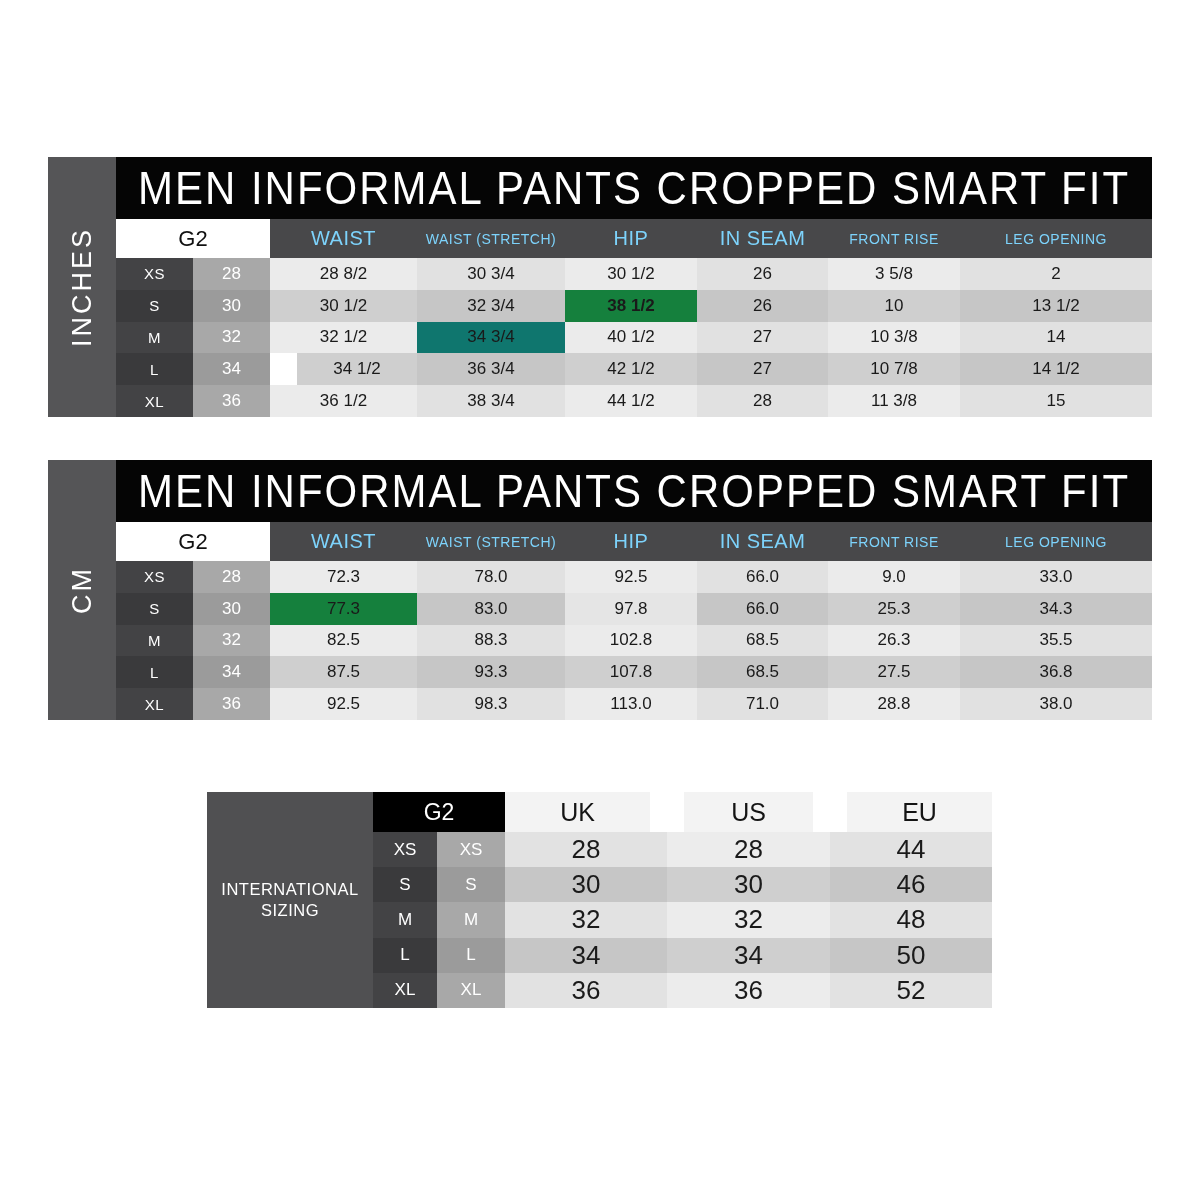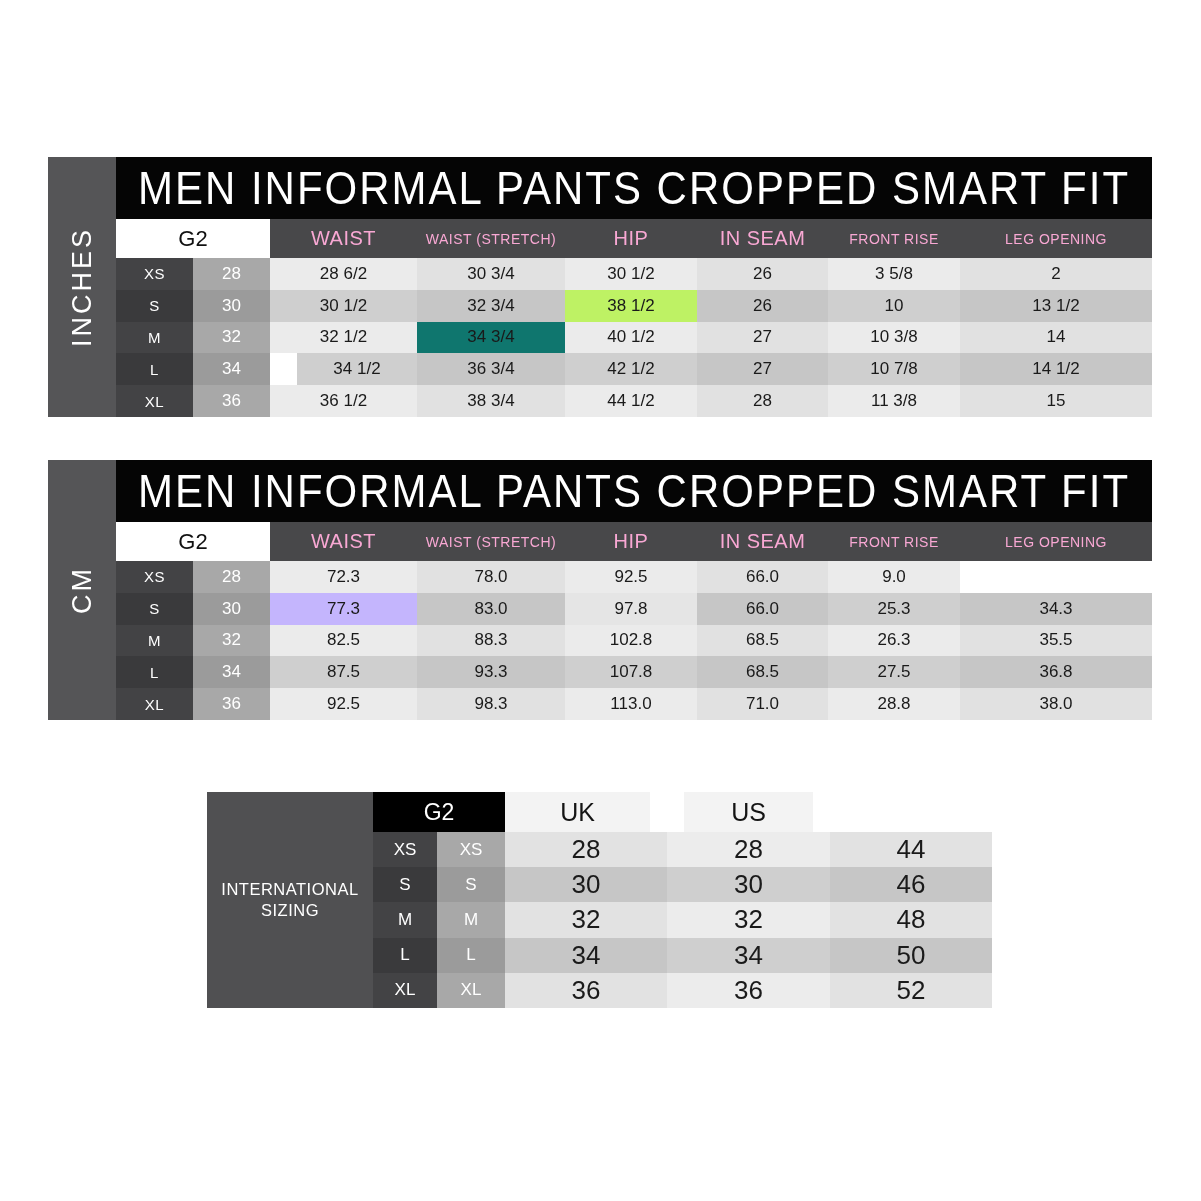--- a/index.html
+++ b/index.html
@@ -21,21 +21,21 @@
   .mt-sidebar-text{
     color:#fff;font-size:27px;letter-spacing:3px;
     writing-mode:vertical-rl;transform:rotate(180deg);
   }
   .mt-title{background:#050505;}
   .mt-title-text{
     color:#fff;font-size:42px;letter-spacing:2px;white-space:nowrap;
     transform:scaleY(1.12);
   }
   .mt-g2{background:#fff;color:#111;font-size:22px;}
-  .mt-colhead{background:#48484a;color:#f9a8d4;letter-spacing:.5px;white-space:nowrap;}
+  .mt-colhead{background:#48484a;color:#7dd3fc;letter-spacing:.5px;white-space:nowrap;}
   .mt-colhead.hl{font-size:20px;}
   .mt-colhead.hs{font-size:14px;}
   .mt-size{color:#fff;font-size:15px;letter-spacing:.5px;}
   .mt-g2num{color:#fff;font-size:17px;}
   .mt-val{color:#1a1a1a;font-size:17px;white-space:nowrap;}
   
   .intl-table{
     position:absolute;left:207px;top:792px;width:785px;display:grid;
     grid-template-columns:166px 64px 68px 162px 163px 162px;
     grid-template-rows:40px repeat(5,35.2px);
@@ -62,31 +62,31 @@
       </div>
       <div class="mt-g2" style="grid-area: 2 / 2 / auto / 4;">G2</div>
       <div class="mt-colhead hl" style="background: rgb(72, 72, 74); grid-area: 2 / 4;">WAIST</div>
       <div class="mt-colhead hs" style="background: rgb(72, 72, 74); grid-area: 2 / 5;">WAIST (STRETCH)</div>
       <div class="mt-colhead hl" style="background: rgb(72, 72, 74); grid-area: 2 / 6;">HIP</div>
       <div class="mt-colhead hl" style="background: rgb(72, 72, 74); grid-area: 2 / 7;">IN SEAM</div>
       <div class="mt-colhead hs" style="background: rgb(72, 72, 74); grid-area: 2 / 8;">FRONT RISE</div>
       <div class="mt-colhead hs" style="background: rgb(72, 72, 74); grid-area: 2 / 9;">LEG OPENING</div>
       <div class="mt-size" style="background: rgb(67, 67, 69); grid-area: 3 / 2;">XS</div>
       <div class="mt-g2num" style="background: rgb(168, 168, 168); grid-area: 3 / 3;">28</div>
-      <div class="mt-val" style="background: rgb(235, 235, 235); grid-area: 3 / 4;">28 6/2</div>
+      <div class="mt-val" style="background: rgb(235, 235, 235); grid-area: 3 / 4;">28 8/2</div>
       <div class="mt-val" style="background: rgb(225, 225, 225); grid-area: 3 / 5;">30 3/4</div>
       <div class="mt-val" style="background: rgb(235, 235, 235); grid-area: 3 / 6;">30 1/2</div>
       <div class="mt-val" style="background: rgb(225, 225, 225); grid-area: 3 / 7;">26</div>
       <div class="mt-val" style="background: rgb(235, 235, 235); grid-area: 3 / 8;">3 5/8</div>
       <div class="mt-val" style="background: rgb(225, 225, 225); grid-area: 3 / 9;">2</div>
       <div class="mt-size" style="background: rgb(58, 58, 60); grid-area: 4 / 2;">S</div>
       <div class="mt-g2num" style="background: rgb(155, 155, 155); grid-area: 4 / 3;">30</div>
       <div class="mt-val" style="background: rgb(207, 207, 207); grid-area: 4 / 4;">30 1/2</div>
       <div class="mt-val" style="background: rgb(198, 198, 198); grid-area: 4 / 5;">32 3/4</div>
-      <div class="mt-val" style="background: #bef264; grid-area: 4 / 6;">38 1/2</div>
+      <div class="mt-val" style="background: #15803d; grid-area: 4 / 6; font-weight: bold;">38 1/2</div>
       <div class="mt-val" style="background: rgb(198, 198, 198); grid-area: 4 / 7;">26</div>
       <div class="mt-val" style="background: rgb(207, 207, 207); grid-area: 4 / 8;">10</div>
       <div class="mt-val" style="background: rgb(198, 198, 198); grid-area: 4 / 9;">13 1/2</div>
       <div class="mt-size" style="background: rgb(67, 67, 69); grid-area: 5 / 2;">M</div>
       <div class="mt-g2num" style="background: rgb(168, 168, 168); grid-area: 5 / 3;">32</div>
       <div class="mt-val" style="background: rgb(235, 235, 235); grid-area: 5 / 4;">32 1/2</div>
       <div class="mt-val" style="background: #0f766e; grid-area: 5 / 5;">34 3/4</div>
       <div class="mt-val" style="background: rgb(235, 235, 235); grid-area: 5 / 6;">40 1/2</div>
       <div class="mt-val" style="background: rgb(225, 225, 225); grid-area: 5 / 7;">27</div>
       <div class="mt-val" style="background: rgb(235, 235, 235); grid-area: 5 / 8;">10 3/8</div>
@@ -122,23 +122,24 @@
       <div class="mt-colhead hl" style="background: rgb(72, 72, 74); grid-area: 2 / 7;">IN SEAM</div>
       <div class="mt-colhead hs" style="background: rgb(72, 72, 74); grid-area: 2 / 8;">FRONT RISE</div>
       <div class="mt-colhead hs" style="background: rgb(72, 72, 74); grid-area: 2 / 9;">LEG OPENING</div>
       <div class="mt-size" style="background: rgb(67, 67, 69); grid-area: 3 / 2;">XS</div>
       <div class="mt-g2num" style="background: rgb(168, 168, 168); grid-area: 3 / 3;">28</div>
       <div class="mt-val" style="background: rgb(235, 235, 235); grid-area: 3 / 4;">72.3</div>
       <div class="mt-val" style="background: rgb(225, 225, 225); grid-area: 3 / 5;">78.0</div>
       <div class="mt-val" style="background: rgb(235, 235, 235); grid-area: 3 / 6;">92.5</div>
       <div class="mt-val" style="background: rgb(225, 225, 225); grid-area: 3 / 7;">66.0</div>
       <div class="mt-val" style="background: rgb(235, 235, 235); grid-area: 3 / 8;">9.0</div>
+      <div class="mt-val" style="background: rgb(225, 225, 225); grid-area: 3 / 9;">33.0</div>
       <div class="mt-size" style="background: rgb(58, 58, 60); grid-area: 4 / 2;">S</div>
       <div class="mt-g2num" style="background: rgb(155, 155, 155); grid-area: 4 / 3;">30</div>
-      <div class="mt-val" style="background: #c4b5fd; grid-area: 4 / 4;">77.3</div>
+      <div class="mt-val" style="background: #15803d; grid-area: 4 / 4;">77.3</div>
       <div class="mt-val" style="background: rgb(198, 198, 198); grid-area: 4 / 5;">83.0</div>
       <div class="mt-val" style="background: #e5e5e5; grid-area: 4 / 6;">97.8</div>
       <div class="mt-val" style="background: rgb(198, 198, 198); grid-area: 4 / 7;">66.0</div>
       <div class="mt-val" style="background: rgb(207, 207, 207); grid-area: 4 / 8;">25.3</div>
       <div class="mt-val" style="background: rgb(198, 198, 198); grid-area: 4 / 9;">34.3</div>
       <div class="mt-size" style="background: rgb(67, 67, 69); grid-area: 5 / 2;">M</div>
       <div class="mt-g2num" style="background: rgb(168, 168, 168); grid-area: 5 / 3;">32</div>
       <div class="mt-val" style="background: rgb(235, 235, 235); grid-area: 5 / 4;">82.5</div>
       <div class="mt-val" style="background: rgb(225, 225, 225); grid-area: 5 / 5;">88.3</div>
       <div class="mt-val" style="background: rgb(235, 235, 235); grid-area: 5 / 6; text-align: right;">102.8</div>
@@ -163,20 +164,21 @@
       <div class="mt-val" style="background: rgb(225, 225, 225); grid-area: 7 / 9;">38.0</div>
     </div>
   <div id="table-intl" class="intl-table">
       <div class="it-block" style="grid-area: 1 / 1 / 7;">
         <div class="it-block-line">INTERNATIONAL</div>
         <div class="it-block-line">SIZING</div>
       </div>
       <div class="it-g2" style="grid-area: 1 / 2 / auto / 4;">G2</div>
       <div class="it-colhead gap-r" style="grid-area: 1 / 4;">UK</div>
       <div class="it-colhead gap-l gap-r" style="grid-area: 1 / 5;">US</div>
+      <div class="it-colhead gap-l" style="grid-area: 1 / 6;">EU</div>
       <div class="it-size" style="background: rgb(67, 67, 69); grid-area: 2 / 2;">XS</div>
       <div class="it-size" style="background: rgb(168, 168, 168); grid-area: 2 / 3;">XS</div>
       <div class="it-val" style="background: rgb(226, 226, 226); grid-area: 2 / 4;">28</div>
       <div class="it-val" style="background: rgb(236, 236, 236); grid-area: 2 / 5;">28</div>
       <div class="it-val" style="background: rgb(226, 226, 226); grid-area: 2 / 6;">44</div>
       <div class="it-size" style="background: rgb(58, 58, 60); grid-area: 3 / 2;">S</div>
       <div class="it-size" style="background: rgb(155, 155, 155); grid-area: 3 / 3;">S</div>
       <div class="it-val" style="background: rgb(198, 198, 198); grid-area: 3 / 4;">30</div>
       <div class="it-val" style="background: rgb(207, 207, 207); grid-area: 3 / 5;">30</div>
       <div class="it-val" style="background: rgb(198, 198, 198); grid-area: 3 / 6;">46</div>

